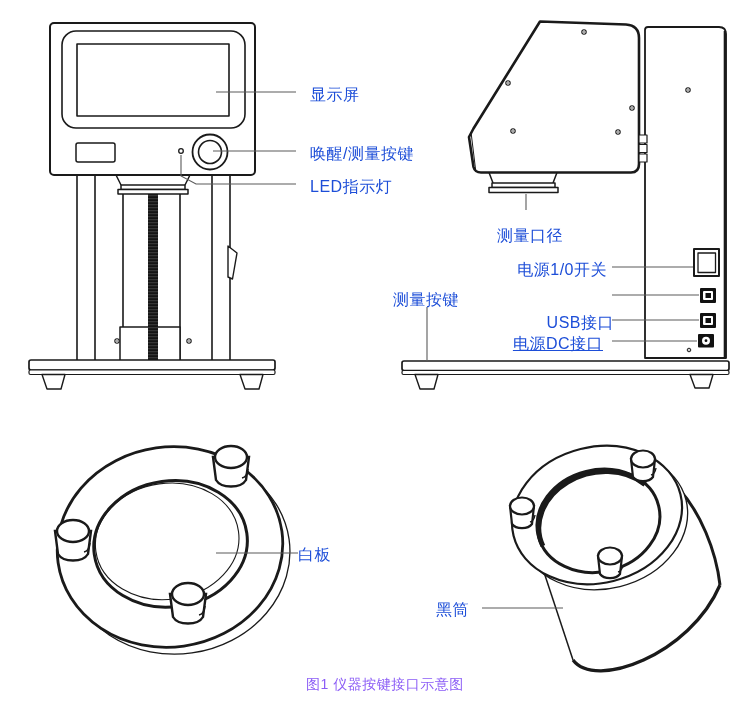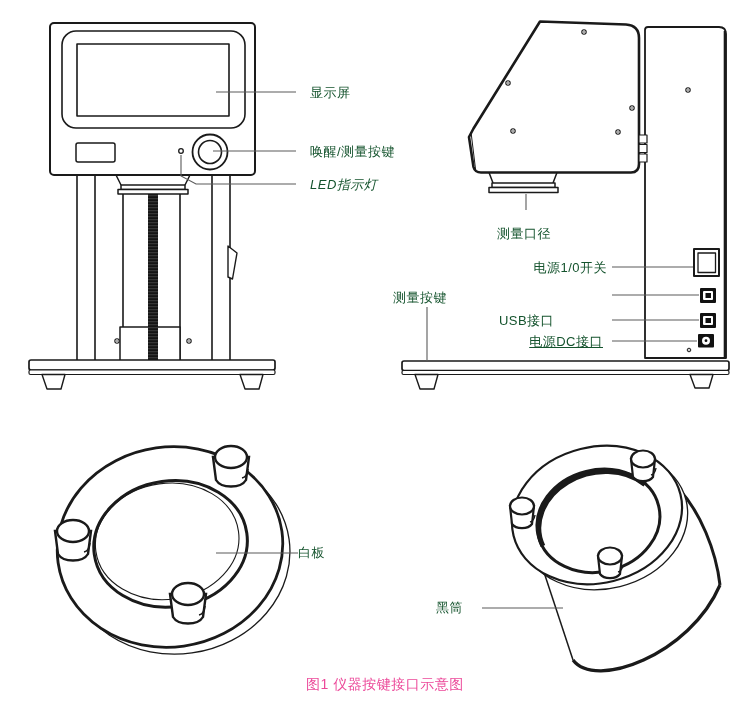--- a/index.html
+++ b/index.html
@@ -1,22 +1,22 @@
 <!DOCTYPE html>
 <html><head>
 <meta charset="utf-8">
 <style>
   html,body{margin:0;padding:0;background:#fff;}
   .canvas{position:relative;width:756px;height:703px;background:#ffffff;overflow:hidden;
           font-family:"Liberation Sans","DejaVu Sans",sans-serif;}
   .canvas svg{position:absolute;left:0;top:0;}
-  .label{position:absolute;font-size:13px;line-height:1.25;color:#14532d;
+  .label{position:absolute;font-size:16px;line-height:1.25;color:#1d4ed8;
          white-space:nowrap;letter-spacing:0.5px;}
   .label.right{text-align:right;}
-  .caption{position:absolute;font-size:14px;color:#ec4899;letter-spacing:0.5px;white-space:nowrap;}
+  .caption{position:absolute;font-size:14px;color:#8b5cf6;letter-spacing:0.5px;white-space:nowrap;}
 </style>
 </head>
 <body>
 
 <div class="canvas">
 
 <svg width="756" height="703" viewBox="0 0 756 703">
   <defs>
     <pattern id="rackTexture" width="10" height="3" patternUnits="userSpaceOnUse">
       <rect width="10" height="3" fill="#141414"></rect>
@@ -193,25 +193,25 @@
       <path d="M598,556 L600,574 A11 7 0 0 0 620,574 L622,556 Z" fill="#fff" stroke-width="2.2"></path>
       <ellipse cx="610" cy="556" rx="12" ry="8.5" fill="#fff" stroke-width="2.2"></ellipse>
       <path d="M618,572 q4,-1 5,-7" stroke-width="1.4"></path>
     </g>
   </g>
   <line x1="482" y1="608" x2="563" y2="608" stroke="#5a5a5a" stroke-width="1.1"></line>
 </svg>
 
   <div class="label" style="left:310px;top:85px;">显示屏</div>
   <div class="label" style="left:310px;top:144px;">唤醒/测量按键</div>
-  <div class="label" style="left:310px;top:177px;font-style:italic;">LED指示灯</div>
+  <div class="label" style="left:310px;top:177px;">LED指示灯</div>
 
   <div class="label" style="left:497px;top:214px;margin-top:12px;">测量口径</div>
   <div class="label right" style="left:450px;width:157px;top:260px;">电源1/0开关</div>
   <div class="label" style="left:393px;top:290px;">测量按键</div>
-  <div class="label right" style="left:450px;width:153px;top:313px;text-align:center;">USB接口</div>
+  <div class="label right" style="left:461px;width:153px;top:313px;">USB接口</div>
   <div class="label right" style="left:450px;width:153px;top:334px;text-decoration:underline;">电源DC接口</div>
 
   <div class="label" style="left:298px;top:545px;">白板</div>
   <div class="label" style="left:436px;top:600px;">黑筒</div>
 
   <div class="caption" style="left:306px;top:676px;">图1 仪器按键接口示意图</div>
 </div>
 
 </body></html>

